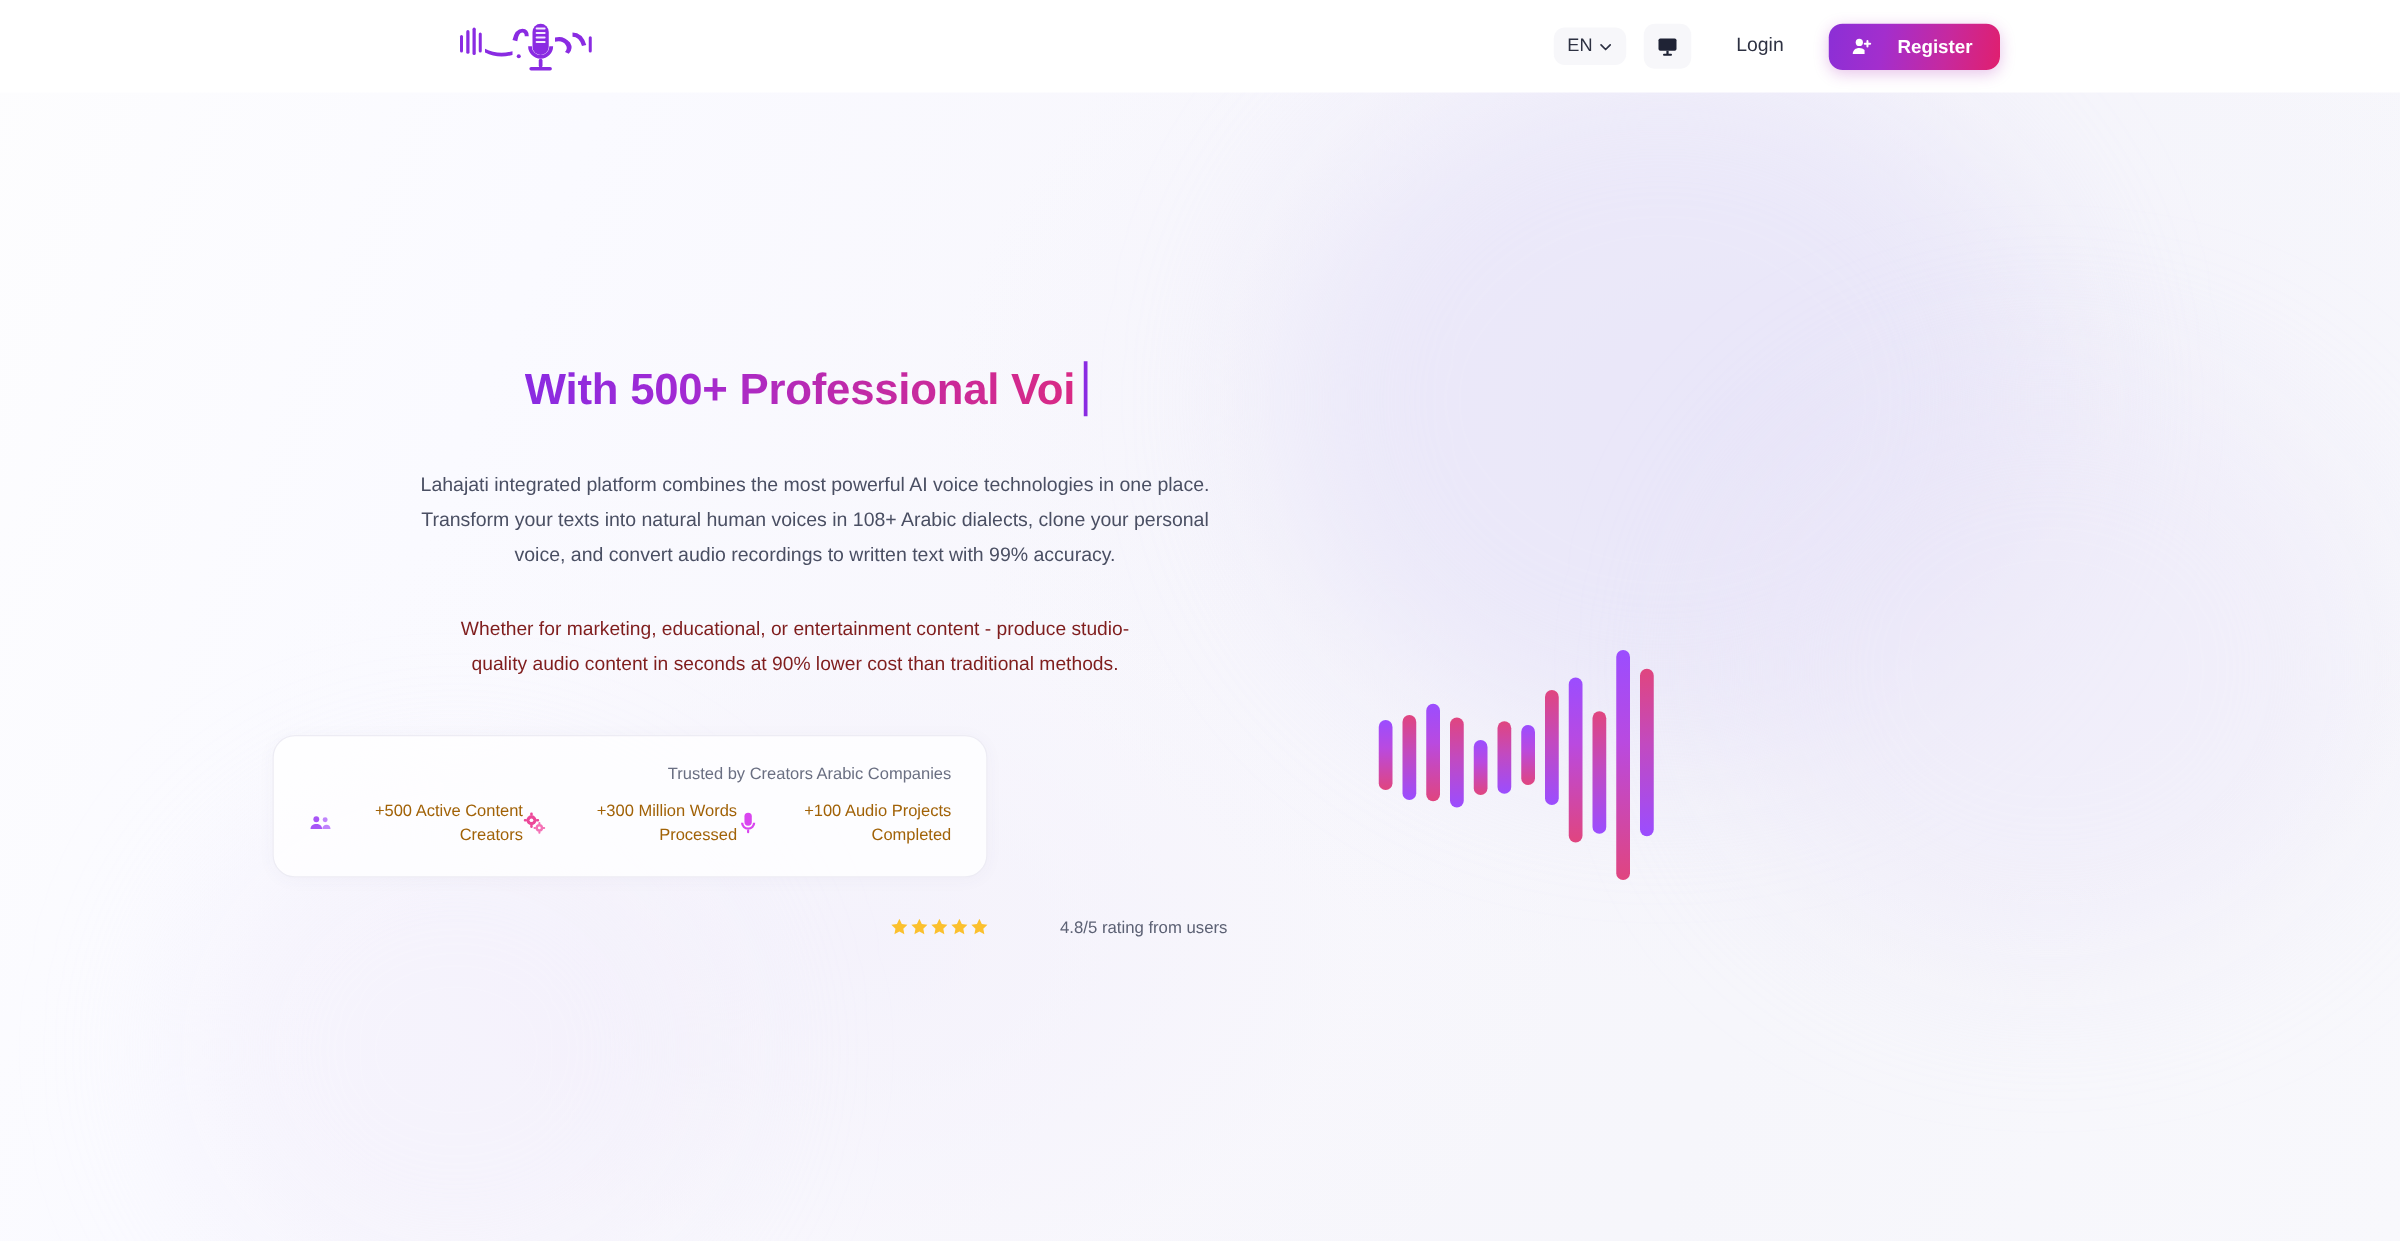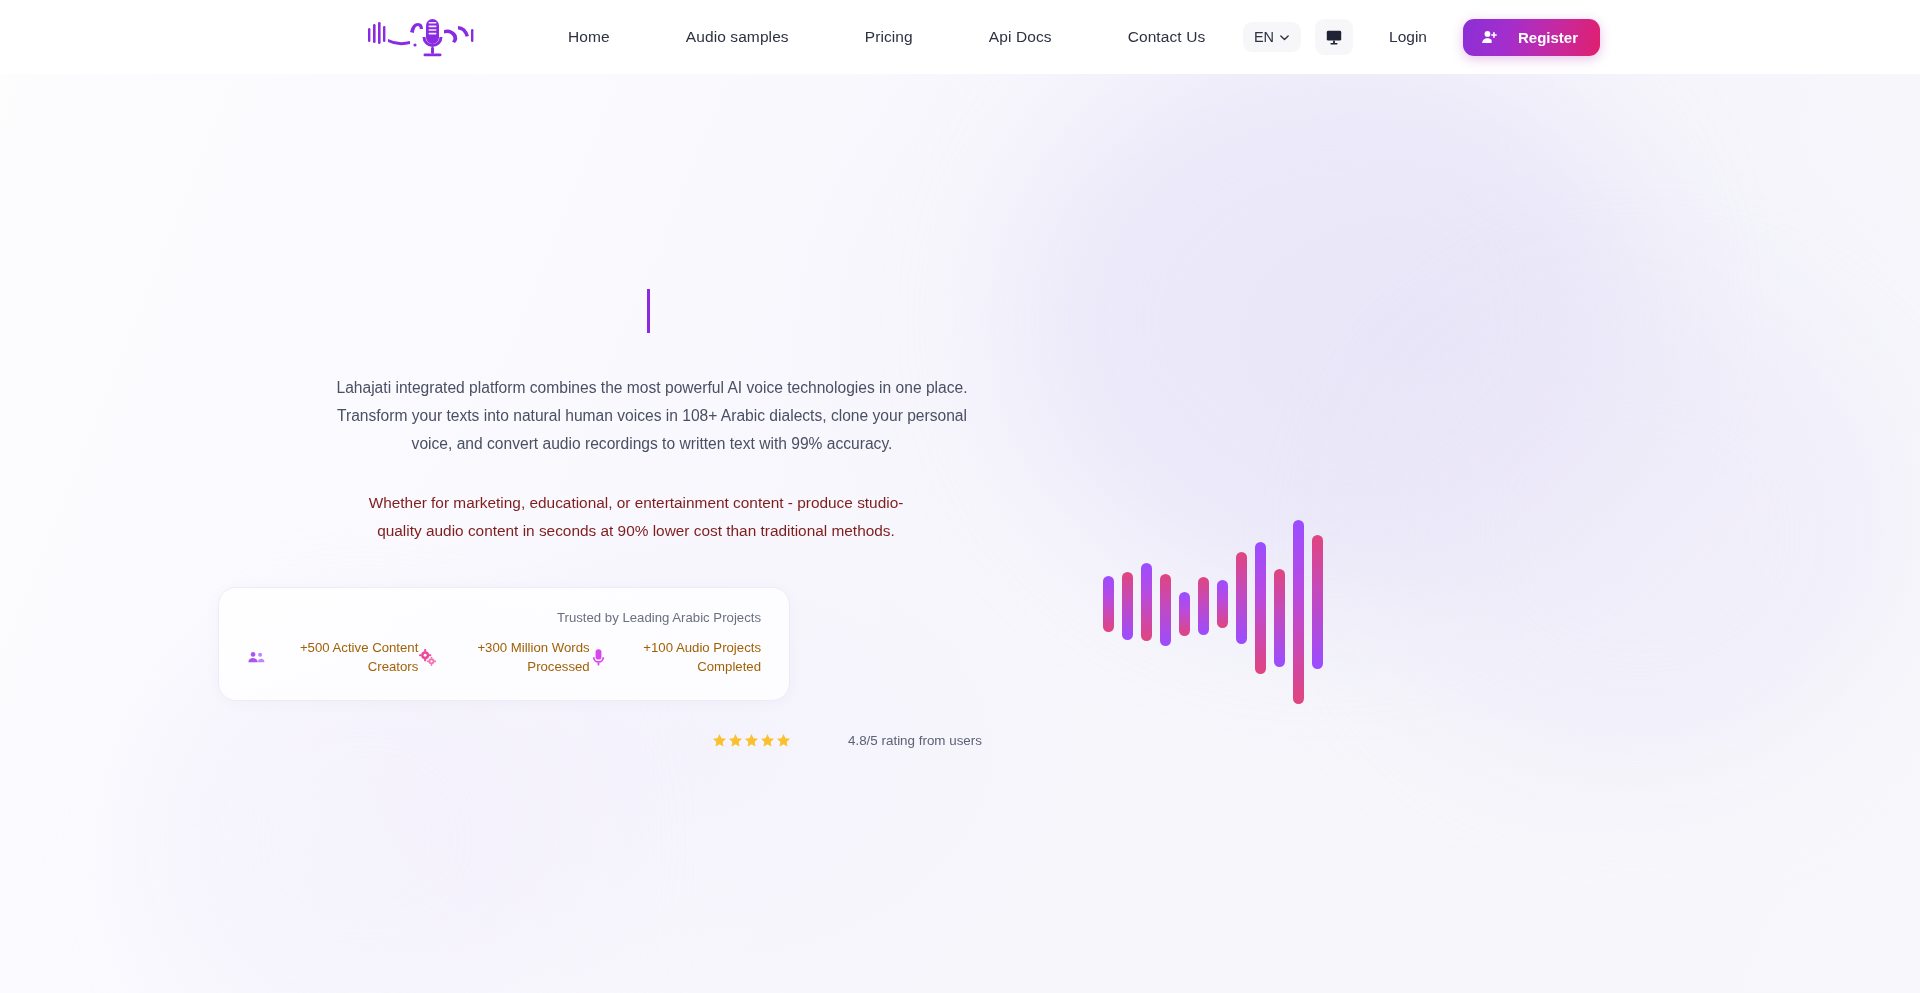--- a/index.html
+++ b/index.html
@@ -338,27 +338,20 @@
         <rect x="65" y="35" width="3" height="7" rx="1.4"></rect>
         <rect x="57.5" y="41.5" width="18" height="2.8" rx="1.4"></rect>
 
         <path d="M78 18 q7 -2 12 4 q3 5 -1 9 l-3 -1.5 q2.5 -2.5 0.6 -5.5 q-2.6 -4 -8.6 -2.6 z"></path>
         <path d="M92 14 q8 0 11 10 l-3.4 0.8 q-2.2 -7.4 -7.6 -7.4 z"></path>
         <rect x="105" y="17" width="2.4" height="13" rx="1.2"></rect>
       </g>
     </svg>
   </a>
 
-  <nav class="nav">
-    <a class="nav-link" href="#">Home</a>
-    <a class="nav-link" href="#">Audio samples</a>
-    <a class="nav-link" href="#">Pricing</a>
-    <a class="nav-link" href="#">Api Docs</a>
-    <a class="nav-link" href="#">Contact Us</a>
-  </nav>
 
   <div class="header-right">
 
     <button class="lang-pill">
       <span>EN</span>
       <svg class="chevron" viewBox="0 0 12 12" aria-hidden="true">
         <path d="M2 4.3 L6 8.3 L10 4.3" fill="none" stroke="#2d3142" stroke-width="1.5" stroke-linecap="round" stroke-linejoin="round"></path>
       </svg>
     </button>
 
@@ -383,29 +376,29 @@
     </button>
   </div>
 </header>
 
 <main class="hero">
 
   <div class="hero-left">
 
     <h1 class="headline">
       <br>
-      <span class="type-caret"></span>
+      <span class="headline-grad">With 500+ Professional Voi</span><span class="type-caret"></span>
     </h1>
 
     <p class="lead">Lahajati integrated platform combines the most powerful AI voice technologies in one place. Transform your texts into natural human voices in 108+ Arabic dialects, clone your personal voice, and convert audio recordings to written text with 99% accuracy.</p>
     <p class="lead-2">Whether for marketing, educational, or entertainment content - produce studio-quality audio content in seconds at 90% lower cost than traditional methods.</p>
 
 
     <section class="trust-card">
-      <div class="trust-title">Trusted by Leading Arabic Projects</div>
+      <div class="trust-title">Trusted by Creators Arabic Companies</div>
 
       <div class="stats-row">
 
         <div class="stat">
           <span class="stat-icon">
             <svg width="19" height="19" viewBox="0 0 22 22" aria-hidden="true">
               <circle cx="7" cy="7.4" r="2.7" fill="#a855f7"></circle>
               <circle cx="15.2" cy="7.8" r="2.3" fill="#c084fc"></circle>
               <path d="M1.6 16.4 c0 -3 2.4 -4.7 5.4 -4.7 s5.4 1.7 5.4 4.7 z" fill="#a855f7"></path>
               <path d="M12.6 16.4 c0 -2.5 1.5 -4 3.9 -4 c2 0 3.6 1.3 3.7 4 z" fill="#c084fc"></path>

